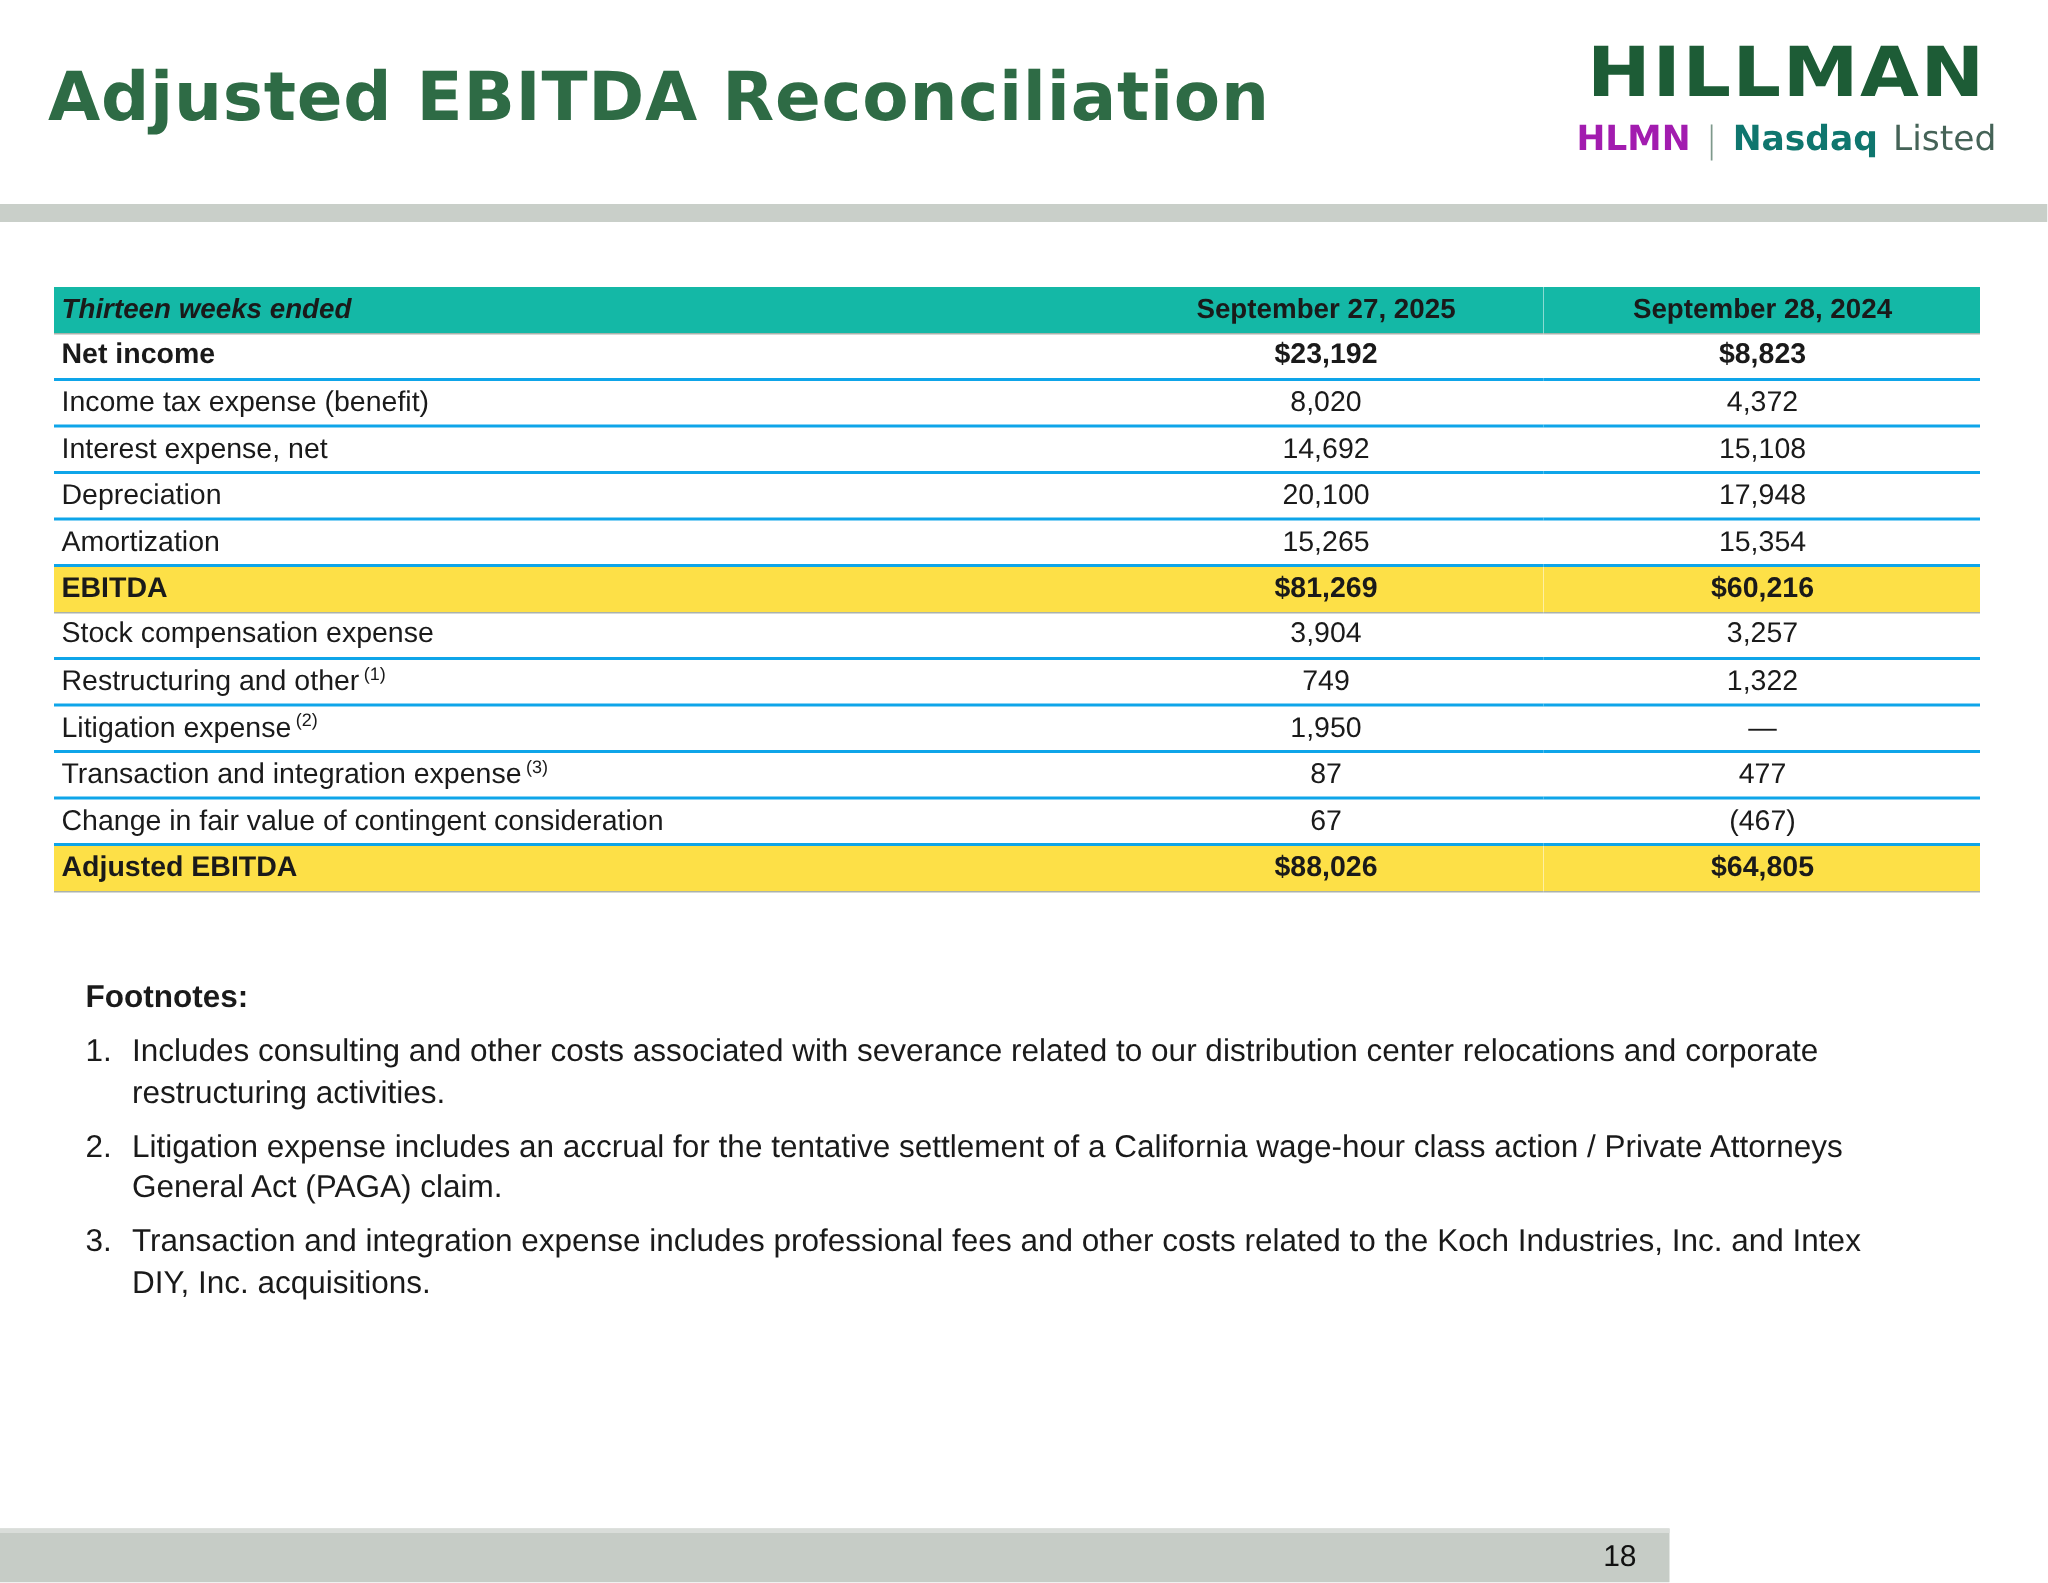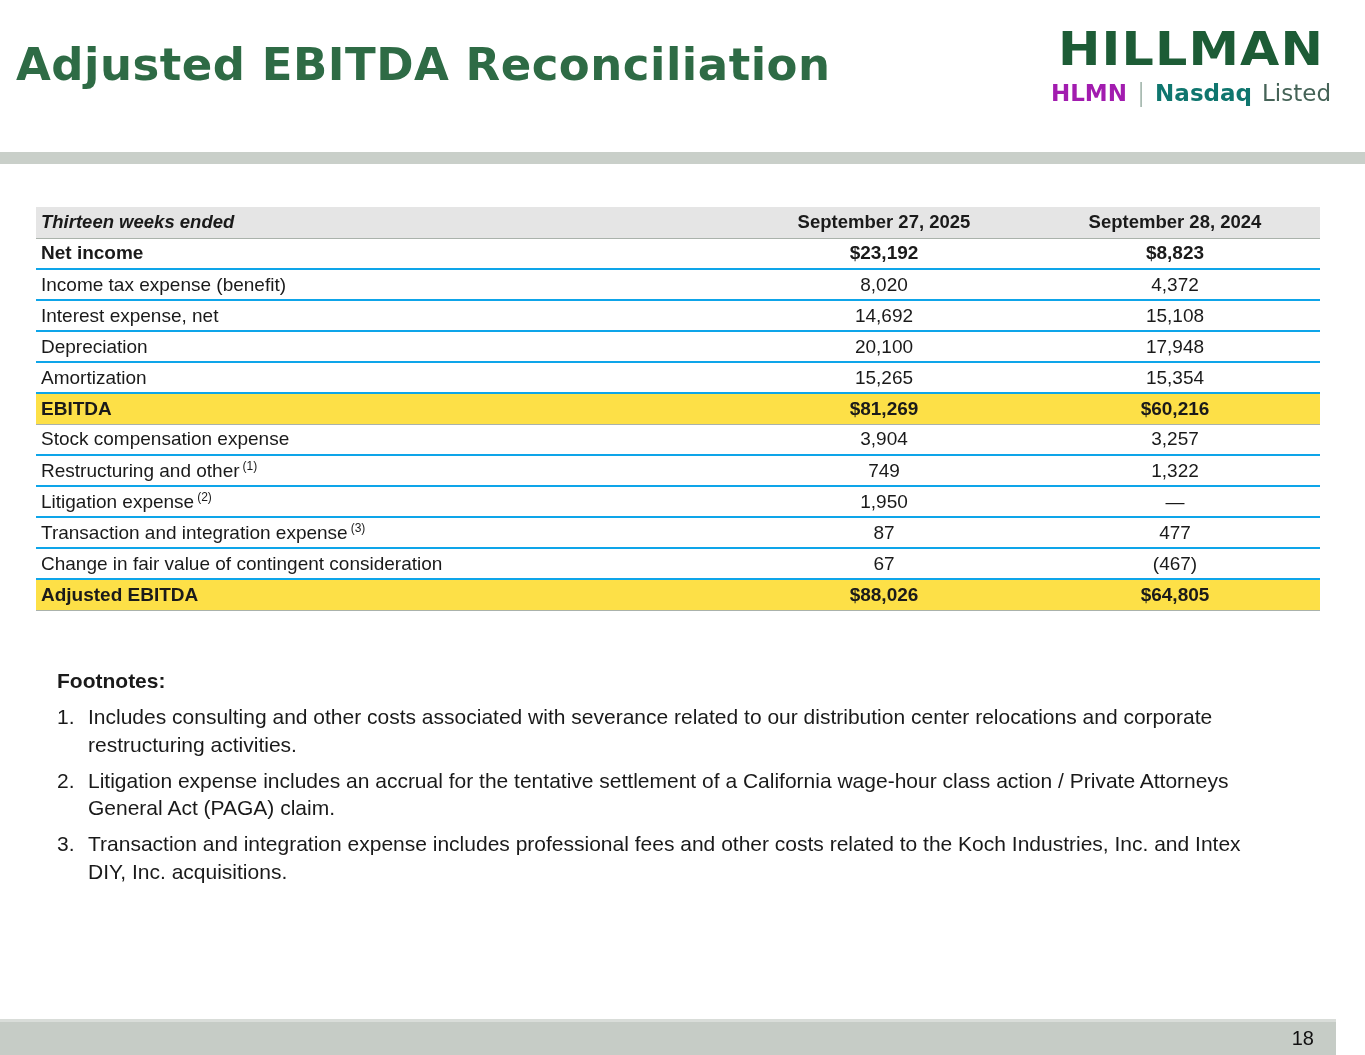--- a/index.html
+++ b/index.html
@@ -12,22 +12,22 @@
     position: relative;
     overflow: hidden;
   }
   .slide { width: 1365px; height: 1055px; position: relative; background: #ffffff; }
 
   
   .header {
     display: flex;
     justify-content: space-between;
     align-items: flex-start;
-    padding: 24px 34px 0 16px;
-    height: 152px;
+    padding: 24px 34px 0 32px;
+    height: 136px;
   }
   .page-title {
     font-size: 45px;
     font-weight: bold;
     color: #2e6b45;
     letter-spacing: 0.5px;
     padding-top: 14px;
     font-family: "DejaVu Sans", "Liberation Sans", sans-serif;
   }
   .logo-block { text-align: center; padding-top: 2px; }
@@ -76,21 +76,21 @@
   .fin-table td, .fin-table th {
     height: 31px;
     padding: 2px 4px 2px 5px;
     vertical-align: middle;
     border-bottom: 2px solid #0ea5e9;
     white-space: nowrap;
     overflow: hidden;
   }
   .fin-table .val { text-align: center; }
   .fin-table tr.row-header td {
-    background: #e5e5e5;
+    background: #14b8a6;
     font-weight: bold;
     font-size: 18.5px;
     border-bottom: 1px solid #aab2ab;
   }
   .fin-table tr.row-header td.lab { font-style: italic; }
   .fin-table tr.row-bold td { font-weight: bold; }
   .fin-table tr.row-highlight td {
     background: #fde047;
     font-weight: bold;
     border-bottom: 1px solid #aab2ab;
@@ -119,21 +119,21 @@
     width: 31px;
     flex: 0 0 31px;
   }
   .footnote-text { flex: 1; }
 
   
   .bottom-bar {
     position: absolute;
     left: 0;
     bottom: 0;
-    width: 1336px;
+    width: 1113px;
     height: 36px;
     background: #c6ccc6;
     border-top: 3px solid #d9ddd9;
     display: flex;
     align-items: center;
     justify-content: flex-end;
     padding-right: 22px;
   }
   .page-number { font-size: 20px; color: #111111; }
 </style>

